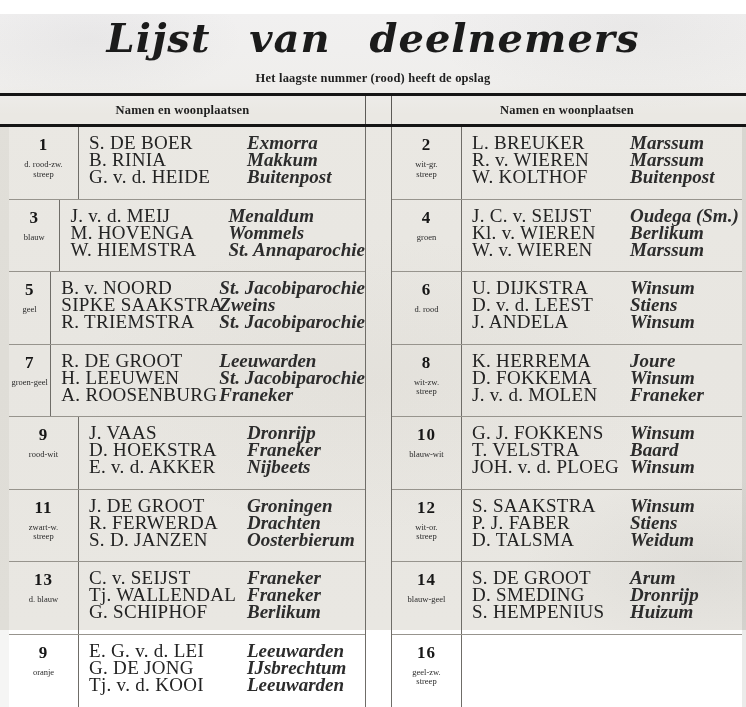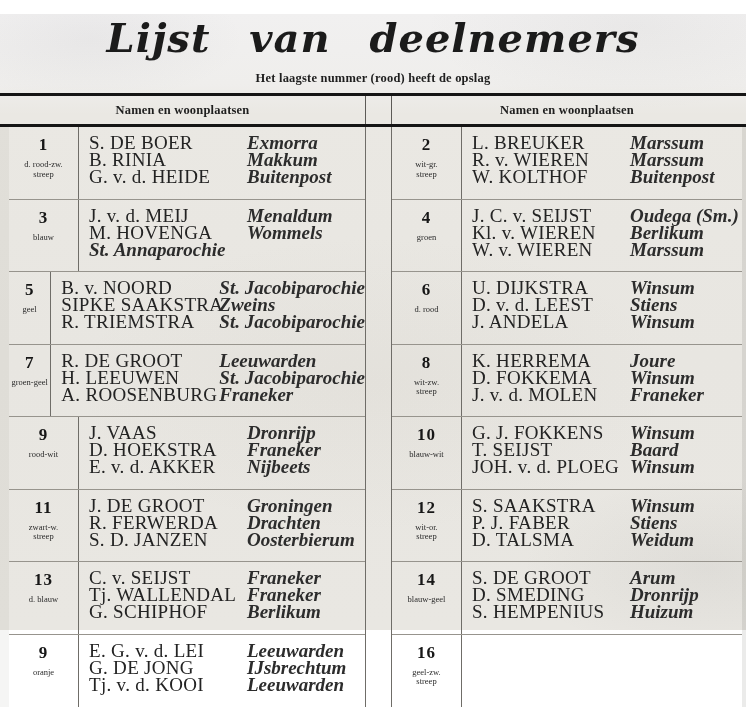--- a/index.html
+++ b/index.html
@@ -141,20 +141,21 @@
             <div class="namescell">
               <div class="member">
                 <span class="mname">J. v. d. MEIJ</span>
                 <span class="mplace">Menaldum</span>
               </div>
               <div class="member">
                 <span class="mname">M. HOVENGA</span>
                 <span class="mplace">Wommels</span>
               </div>
               <div class="member">
+                <span class="mname">W. HIEMSTRA</span>
                 <span class="mplace">St. Annaparochie</span>
               </div>
             </div>
           </div>
           <div class="mid"></div>
           <div class="half right">
             <div class="numcell">
               <div class="num">4</div>
               <div class="collabel">groen</div>
             </div>
@@ -293,21 +294,21 @@
             <div class="numcell">
               <div class="num">10</div>
               <div class="collabel">blauw-wit</div>
             </div>
             <div class="namescell">
               <div class="member">
                 <span class="mname">G. J. FOKKENS</span>
                 <span class="mplace">Winsum</span>
               </div>
               <div class="member">
-                <span class="mname">T. SEIJST</span>
+                <span class="mname">T. VELSTRA</span>
                 <span class="mplace">Baard</span>
               </div>
               <div class="member">
                 <span class="mname">JOH. v. d. PLOEG</span>
                 <span class="mplace">Winsum</span>
               </div>
             </div>
           </div>
           <div class="edge r"></div>
         </div>

